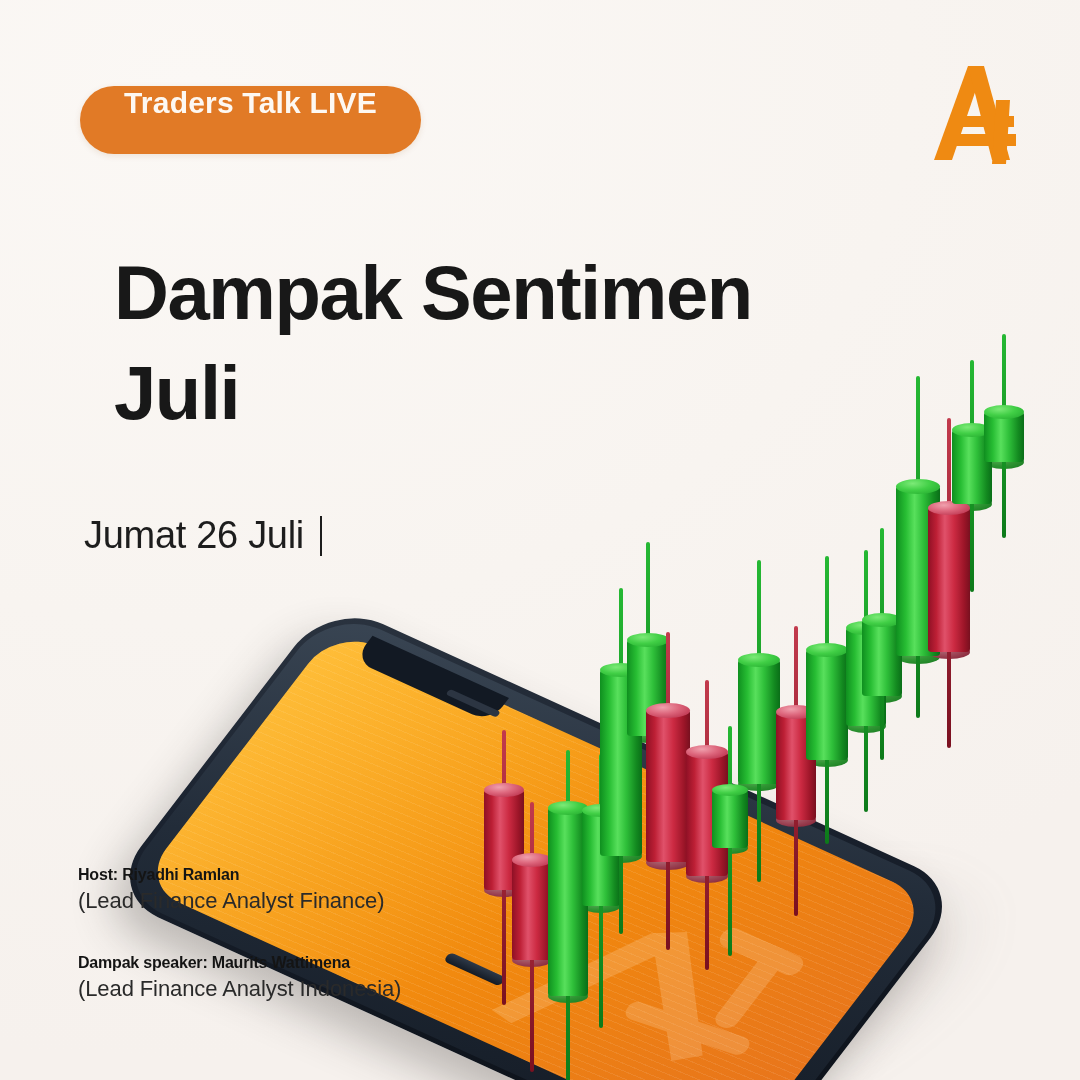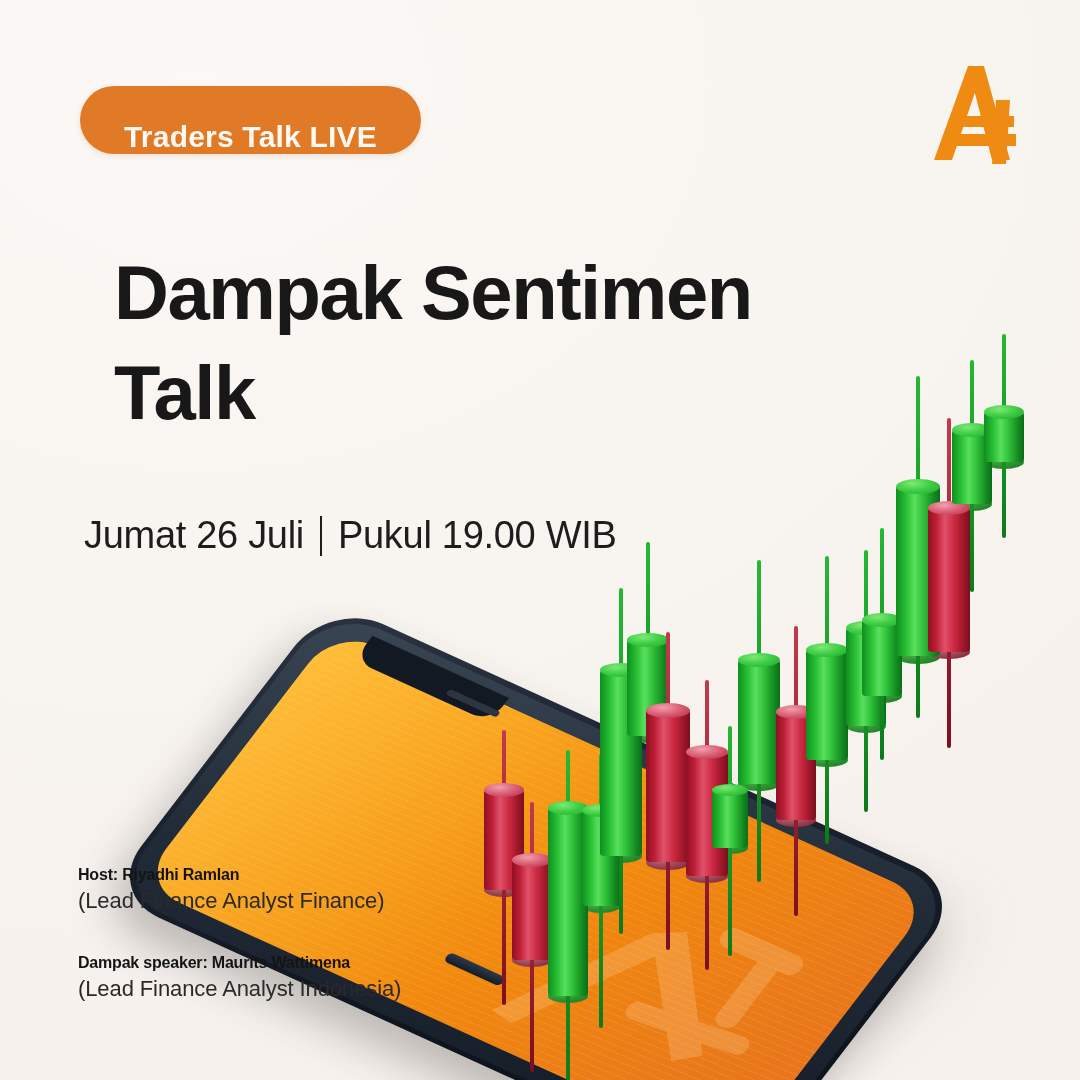--- a/index.html
+++ b/index.html
@@ -16,21 +16,21 @@
       radial-gradient(120% 90% at 18% 8%, #fbf8f5 0%, #f8f4f0 55%, #f6f1ed 100%);
     overflow:hidden;
   }
 
   
   .badge{
     position:absolute;left:80px;top:86px;
     height:68px;min-width:312px;
     box-sizing:border-box;
     padding:0 44px;
-    display:flex;align-items:flex-end;justify-content:center;
+    display:flex;align-items:flex-start;justify-content:center;
     background:#e17a26;
     border-radius:40px;
     color:#fdf8f2;
     font-size:30px;font-weight:bold;
     letter-spacing:.2px;
     box-shadow:0 2px 6px rgba(140,70,10,.12);
   }
 
   
   .logo{
@@ -201,27 +201,26 @@
 
         <rect x="24" y="74" width="70" height="12"></rect>
 
         <polygon points="74,40 88,40 84,104 70,104"></polygon>
       </g>
     </svg>
   </div>
 
   <h1 class="headline">
     <span class="ln">Dampak Sentimen</span>
-    <span class="ln">Talk</span>
+    <span class="ln">Juli</span>
   </h1>
 
   <div class="dateline">
     <span>Jumat 26 Juli</span>
     <span class="sep"></span>
-    <span>Pukul 19.00 WIB</span>
   </div>
 
   <div class="illus">
 
     <div class="phone-wrap">
       <div class="phone-shadow"></div>
       <div class="phone">
         <div class="phone-edge">
           <div class="screen">
             <div class="screen-lines"></div>

